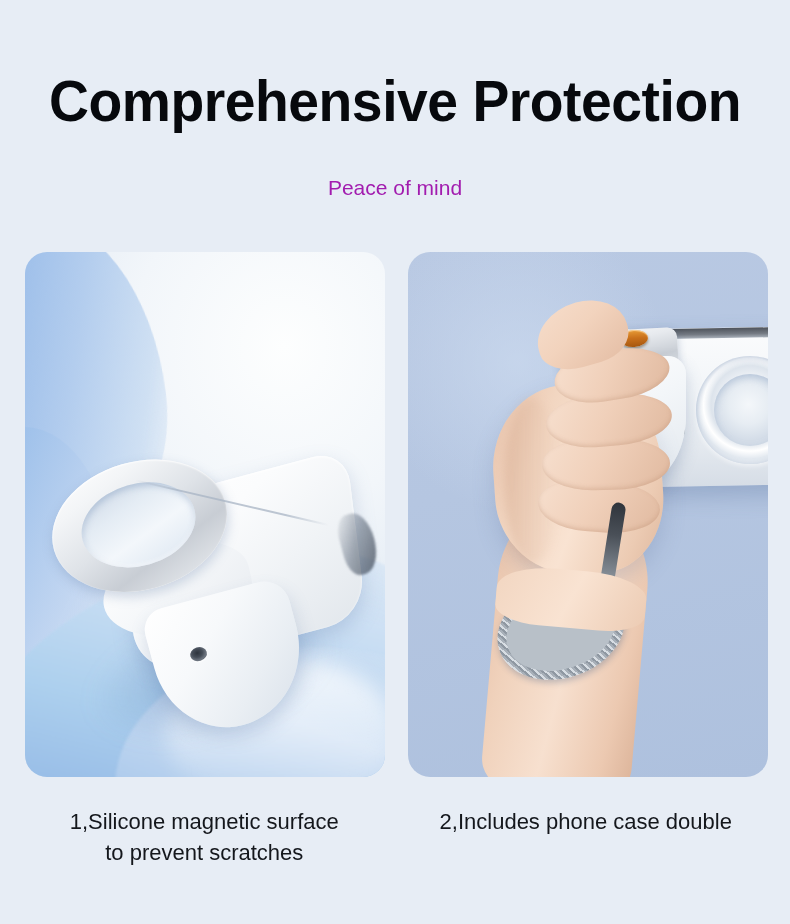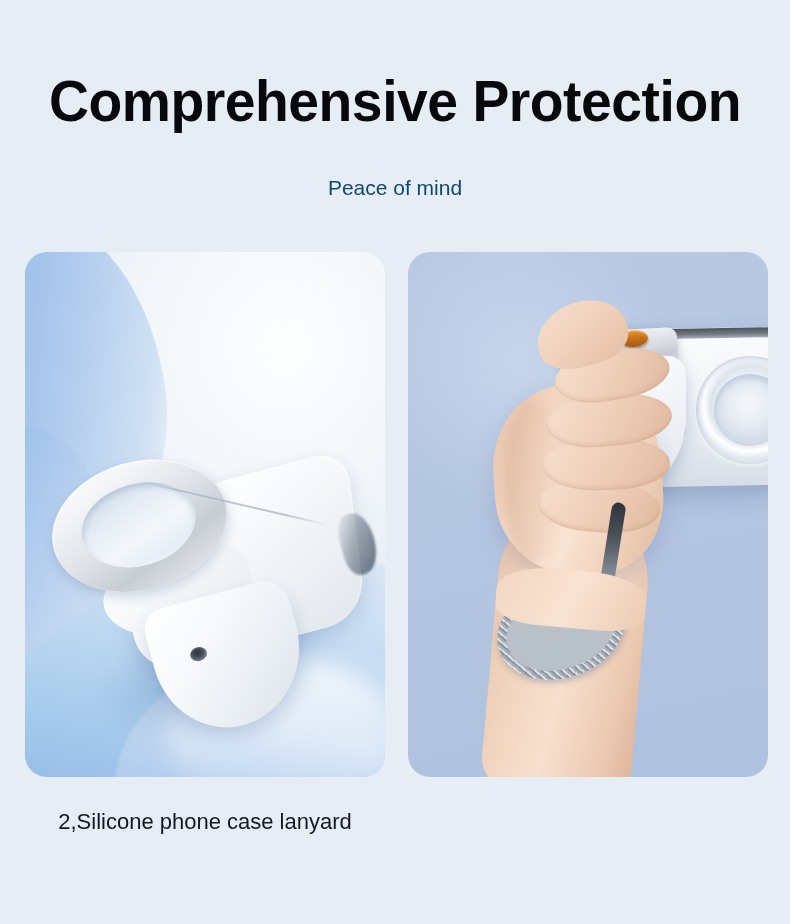--- a/index.html
+++ b/index.html
@@ -24,21 +24,21 @@
     line-height:1.05;
     color:#07090d;
     transform:scaleX(0.97);
   }
   .page-subtitle{
     position:absolute;
     left:0; right:0; top:176px;
     text-align:center;
     font-size:21px;
     font-weight:400;
-    color:#0c4a6e;
+    color:#a21caf;
   }
 
   
   .cards{
     position:absolute;
     left:25px; top:252px;
     width:740px; height:525px;
     display:flex;
     gap:23px;
   }
@@ -442,15 +442,19 @@
 
     <div class="lanyard-tail"></div>
     <div class="lanyard-loop"></div>
     <div class="lanyard-mask"></div>
   </div>
 
 </div>
 
 <div class="captions">
   <div class="caption">
-    <div>2,Silicone phone case lanyard</div>
+    <div>1,Silicone magnetic surface</div>
+    <div>to prevent scratches</div>
+  </div>
+  <div class="caption">
+    <div>2,Includes phone case double</div>
   </div>
 </div>
 
 </body></html>

